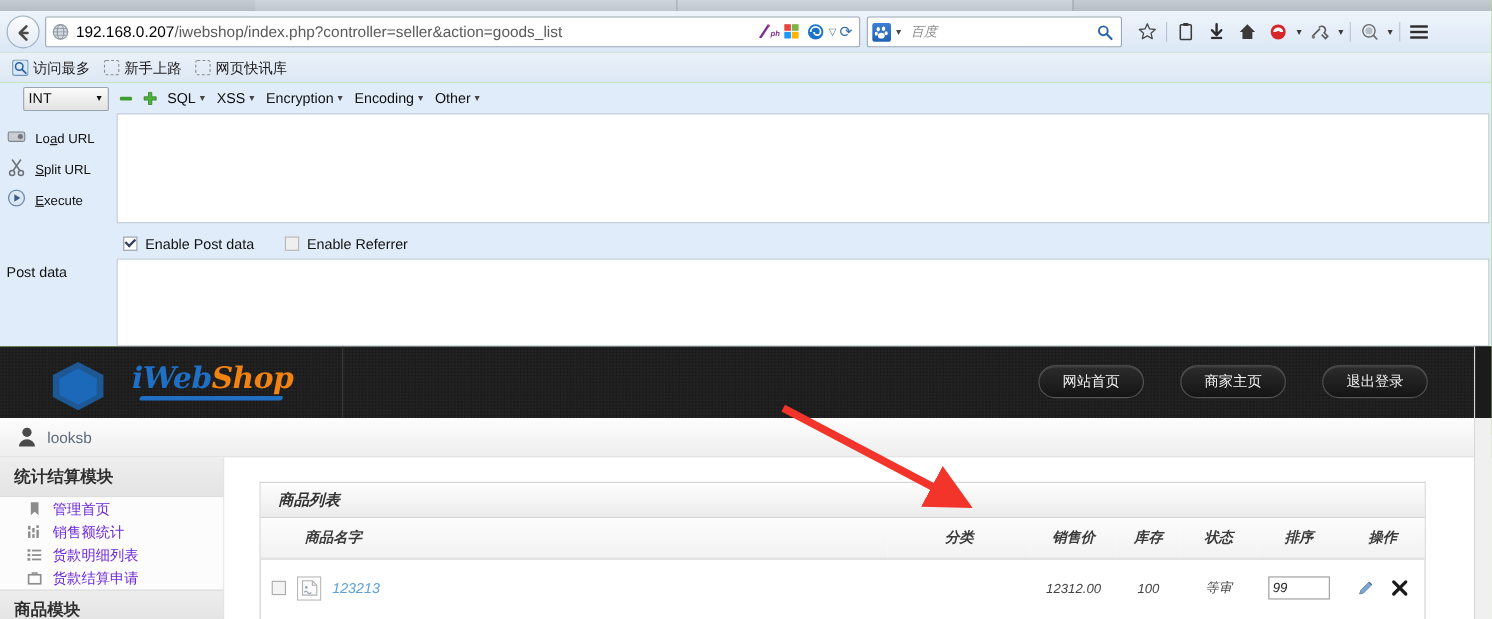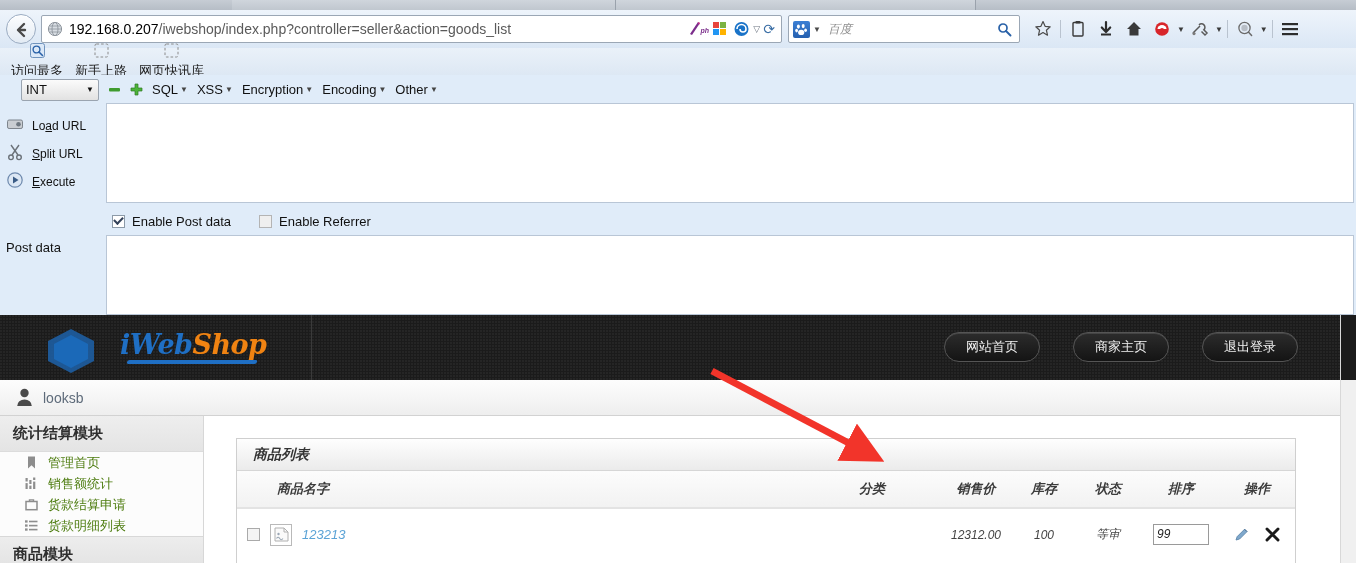--- a/index.html
+++ b/index.html
@@ -80,21 +80,21 @@
   .chrome-icons .ci {
     width: 26px; height: 26px; display: flex; align-items: center; justify-content: center;
   }
   .chrome-icons .sep { width: 1px; height: 18px; background: #b9c3cf; margin: 0 2px; }
 
   .bookmarkbar {
     position: absolute; left: 0; top: 48px; width: 1356px; height: 27px;
     background: linear-gradient(#eaf1f9, #dde8f4);
     display: flex; align-items: center; padding-left: 6px; gap: 2px;
   }
-  .bm { display: flex; align-items: center; gap: 4px; padding: 2px 5px; font-size: 13px; color: #1c1c1c; flex-direction: column; }
+  .bm { display: flex; align-items: center; gap: 4px; padding: 2px 5px; font-size: 13px; color: #1c1c1c; }
   .bm .bmicon { width: 15px; height: 15px; flex: 0 0 15px; }
 
   
   .hackbar {
     position: absolute; left: 0; top: 75px; width: 1356px; height: 240px;
     background: #e0ecf9;
   }
   .hb-toprow {
     position: absolute; left: 15px; top: 2px; height: 25px;
     display: flex; align-items: center; gap: 9px; padding-left: 6px;
@@ -199,21 +199,21 @@
   }
   .side-group-title {
     height: 36px; display: flex; align-items: center; padding-left: 13px;
     font-size: 15px; font-weight: bold; color: #2f2f2f;
     background: linear-gradient(#eeeeee, #e4e4e4);
     border-bottom: 1px solid #dcdcdc;
   }
   .side-list { background: #fcfcfc; }
   .side-item {
     height: 21px; display: flex; align-items: center; gap: 9px; padding-left: 24px;
-    font-size: 13px; color: #4d7c0f;
+    font-size: 13px; color: #6d28d9;
   }
   .side-item .si-icon { width: 15px; height: 15px; flex: 0 0 15px; }
   .side-group-title.second {
     background: linear-gradient(#ededed, #e2e2e2);
     border-top: 1px solid #d8d8d8;
   }
 
   .content {
     position: absolute; left: 204px; top: 0; width: 1152px; height: 147px;
     background: #fff;
@@ -556,35 +556,35 @@
           <rect x="5.3" y="4" width="2.2" height="9" fill="#8d8d8d"></rect>
           <rect x="9.1" y="1.5" width="2.2" height="11.5" fill="#8d8d8d"></rect>
           <rect x="0.8" y="5.5" width="3.6" height="1.6" fill="#fcfcfc"></rect>
           <rect x="4.6" y="8" width="3.6" height="1.6" fill="#fcfcfc"></rect>
           <rect x="8.4" y="4" width="3.6" height="1.6" fill="#fcfcfc"></rect>
         </svg>
         <span>销售额统计</span>
       </div>
       <div class="side-item">
         <svg class="si-icon" viewBox="0 0 15 15">
-          <rect x="2" y="4.5" width="11" height="8.2" fill="none" stroke="#8d8d8d" stroke-width="1.5"></rect>
-          <path d="M5.5 4.5 v-1.6 h4 v1.6" fill="none" stroke="#8d8d8d" stroke-width="1.4"></path>
-        </svg>
-        <span>货款结算申请</span>
-      </div>
-      <div class="side-item">
-        <svg class="si-icon" viewBox="0 0 15 15">
           <rect x="1" y="2.3" width="2.6" height="2.3" fill="#8d8d8d"></rect>
           <rect x="1" y="6.4" width="2.6" height="2.3" fill="#8d8d8d"></rect>
           <rect x="1" y="10.4" width="2.6" height="2.3" fill="#8d8d8d"></rect>
           <rect x="5" y="2.7" width="8.5" height="1.6" fill="#8d8d8d"></rect>
           <rect x="5" y="6.8" width="8.5" height="1.6" fill="#8d8d8d"></rect>
           <rect x="5" y="10.8" width="8.5" height="1.6" fill="#8d8d8d"></rect>
         </svg>
         <span>货款明细列表</span>
+      </div>
+      <div class="side-item">
+        <svg class="si-icon" viewBox="0 0 15 15">
+          <rect x="2" y="4.5" width="11" height="8.2" fill="none" stroke="#8d8d8d" stroke-width="1.5"></rect>
+          <path d="M5.5 4.5 v-1.6 h4 v1.6" fill="none" stroke="#8d8d8d" stroke-width="1.4"></path>
+        </svg>
+        <span>货款结算申请</span>
       </div>
     </div>
     <div class="side-group-title second">商品模块</div>
   </div>
 
   <div class="content">
     <div class="panel">
       <div class="panel-head">
         <div class="panel-title">商品列表</div>
       </div>

